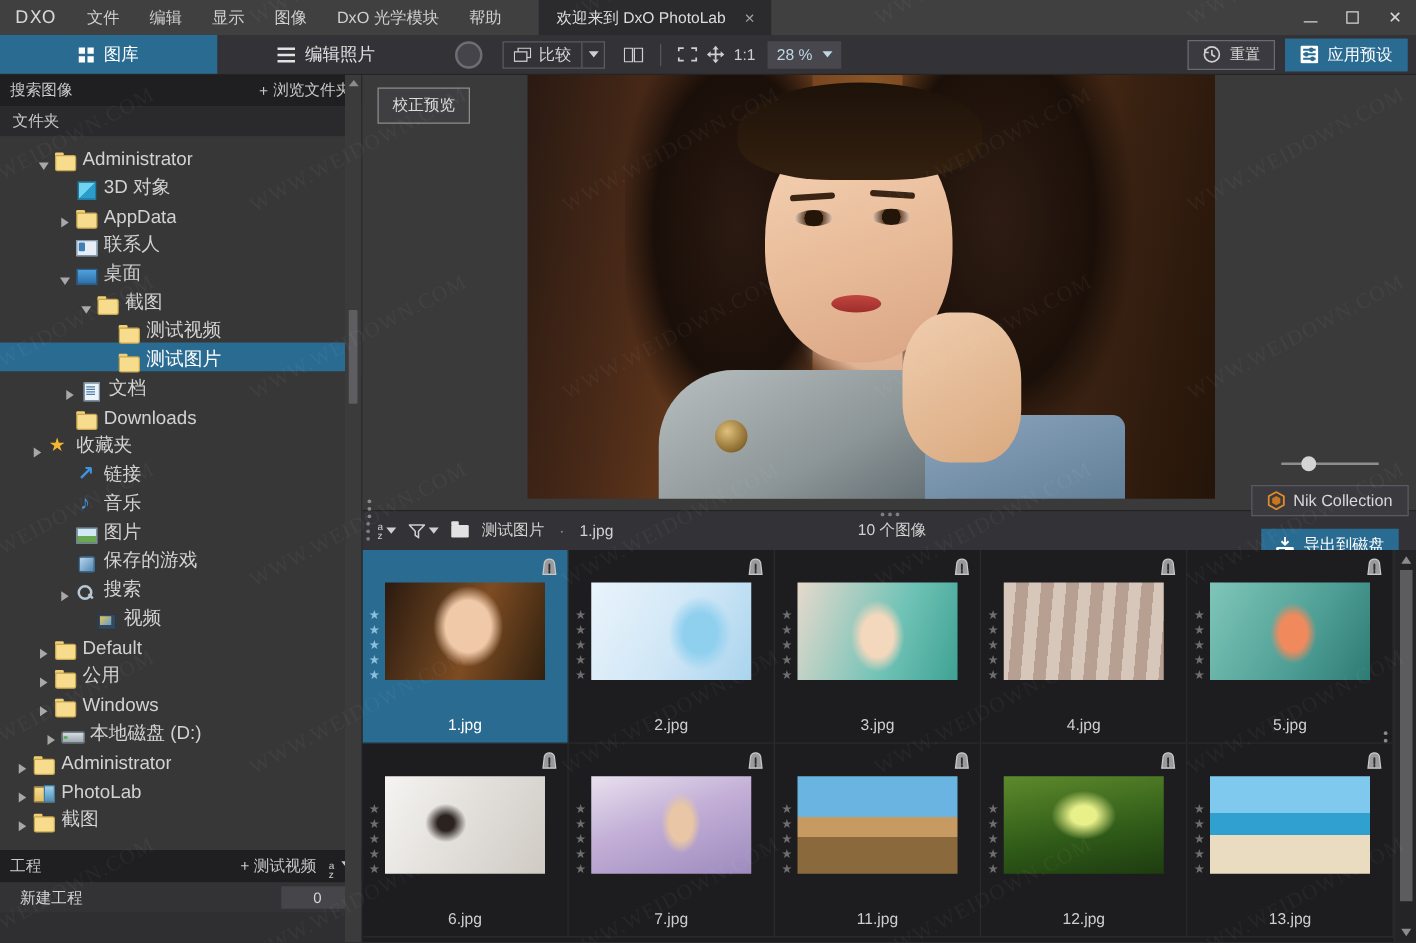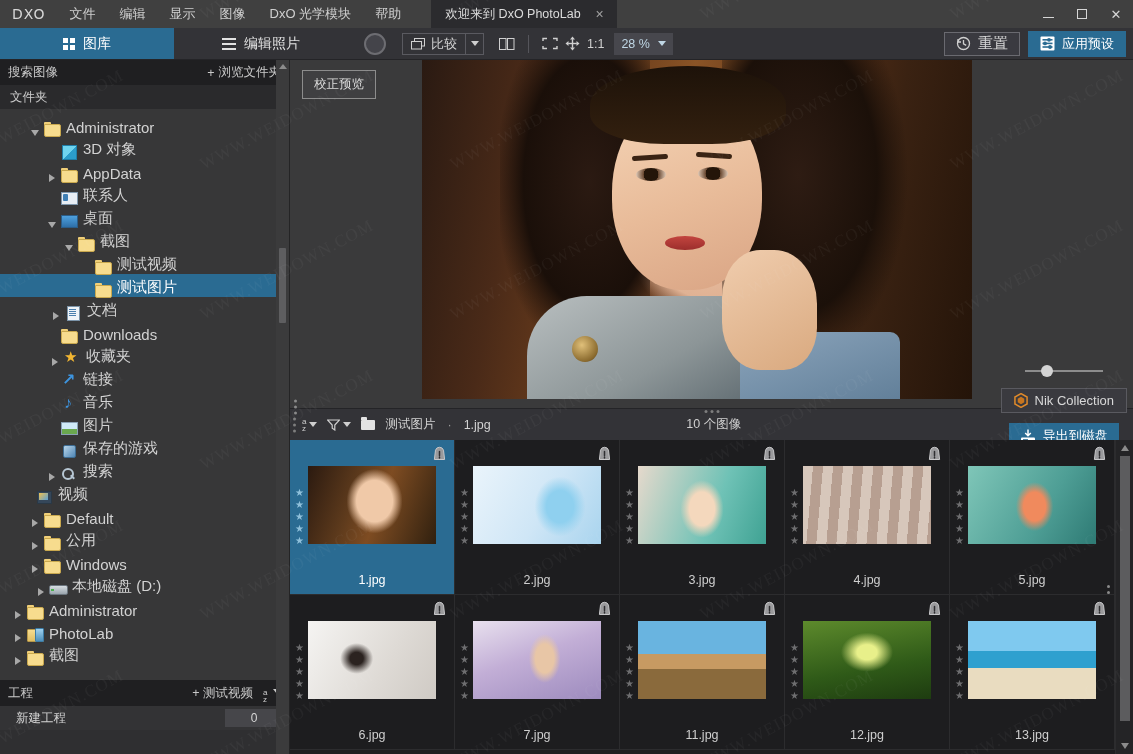--- a/index.html
+++ b/index.html
@@ -92,21 +92,21 @@
   .zoom-field {
     display: flex; align-items: center; gap: 8px; background: #47474d;
     height: 22px; padding: 0 7px; font-size: 12.5px; color: #bfd6e4; cursor: pointer; margin-left: 6px;
   }
   .tb-text { font-size: 12.5px; color: #d0d0d0; padding: 0 4px; }
 
   .toolbar-spacer { flex: 1; }
   .tb-right { display: flex; align-items: center; gap: 8px; padding-right: 7px; }
   .btn-outline {
     display: flex; align-items: center; gap: 7px; height: 24px; padding: 0 11px;
-    border: 1px solid #6a6a70; font-size: 15px; color: #d8d8d8; cursor: pointer; background: #3a3a40;
+    border: 1px solid #6a6a70; font-size: 12px; color: #d8d8d8; cursor: pointer; background: #3a3a40;
   }
   .btn-primary {
     display: flex; align-items: center; gap: 7px; height: 26px; padding: 0 11px;
     background: #2a6b92; font-size: 13px; color: #fff; cursor: pointer; border: 1px solid #2a6b92;
   }
 
   
   .body-area { flex: 1; display: flex; min-height: 0; }
 
   
@@ -561,21 +561,21 @@
               <i class="t-right"></i>
             </span>
             <span class="ti ic-docs"></span>
             <span class="tree-label">文档</span>
           </div>
           <div class="tree-row" style="padding-left: 44px;">
             <span class="twisty"></span>
             <span class="ti ic-folder"></span>
             <span class="tree-label">Downloads</span>
           </div>
-          <div class="tree-row" style="padding-left: 47px;">
+          <div class="tree-row" style="padding-left: 22px;">
             <span class="twisty">
               <i class="t-right"></i>
             </span>
             <span class="ti ic-star"></span>
             <span class="tree-label">收藏夹</span>
           </div>
           <div class="tree-row" style="padding-left: 44px;">
             <span class="twisty"></span>
             <span class="ti ic-link"></span>
             <span class="tree-label">链接</span>
@@ -595,21 +595,21 @@
             <span class="ti ic-games"></span>
             <span class="tree-label">保存的游戏</span>
           </div>
           <div class="tree-row" style="padding-left: 44px;">
             <span class="twisty">
               <i class="t-right"></i>
             </span>
             <span class="ti ic-search"></span>
             <span class="tree-label">搜索</span>
           </div>
-          <div class="tree-row" style="padding-left: 19px;">
+          <div class="tree-row" style="padding-left: 60px;">
             <span class="twisty"></span>
             <span class="ti ic-video"></span>
             <span class="tree-label">视频</span>
           </div>
           <div class="tree-row" style="padding-left: 27px;">
             <span class="twisty">
               <i class="t-right"></i>
             </span>
             <span class="ti ic-folder"></span>
             <span class="tree-label">Default</span>

